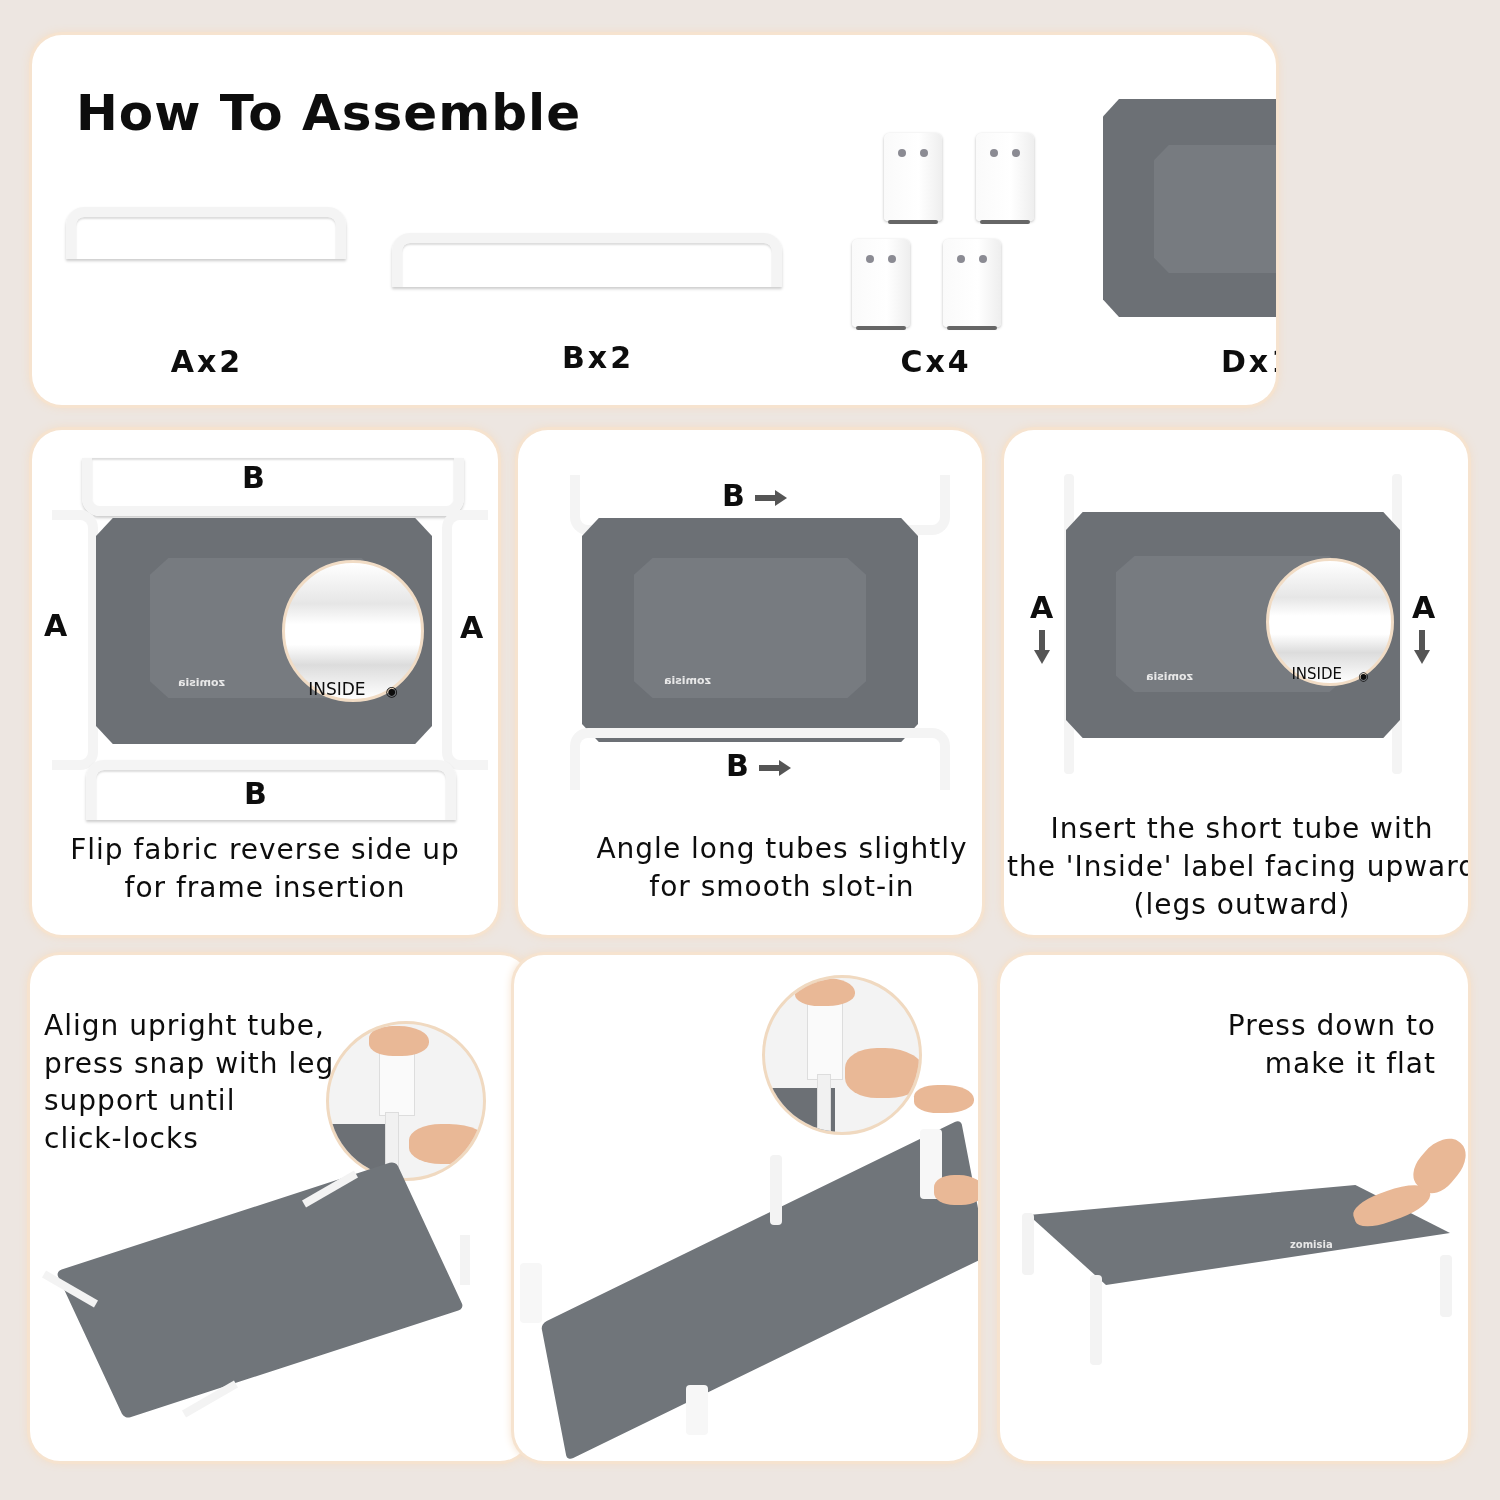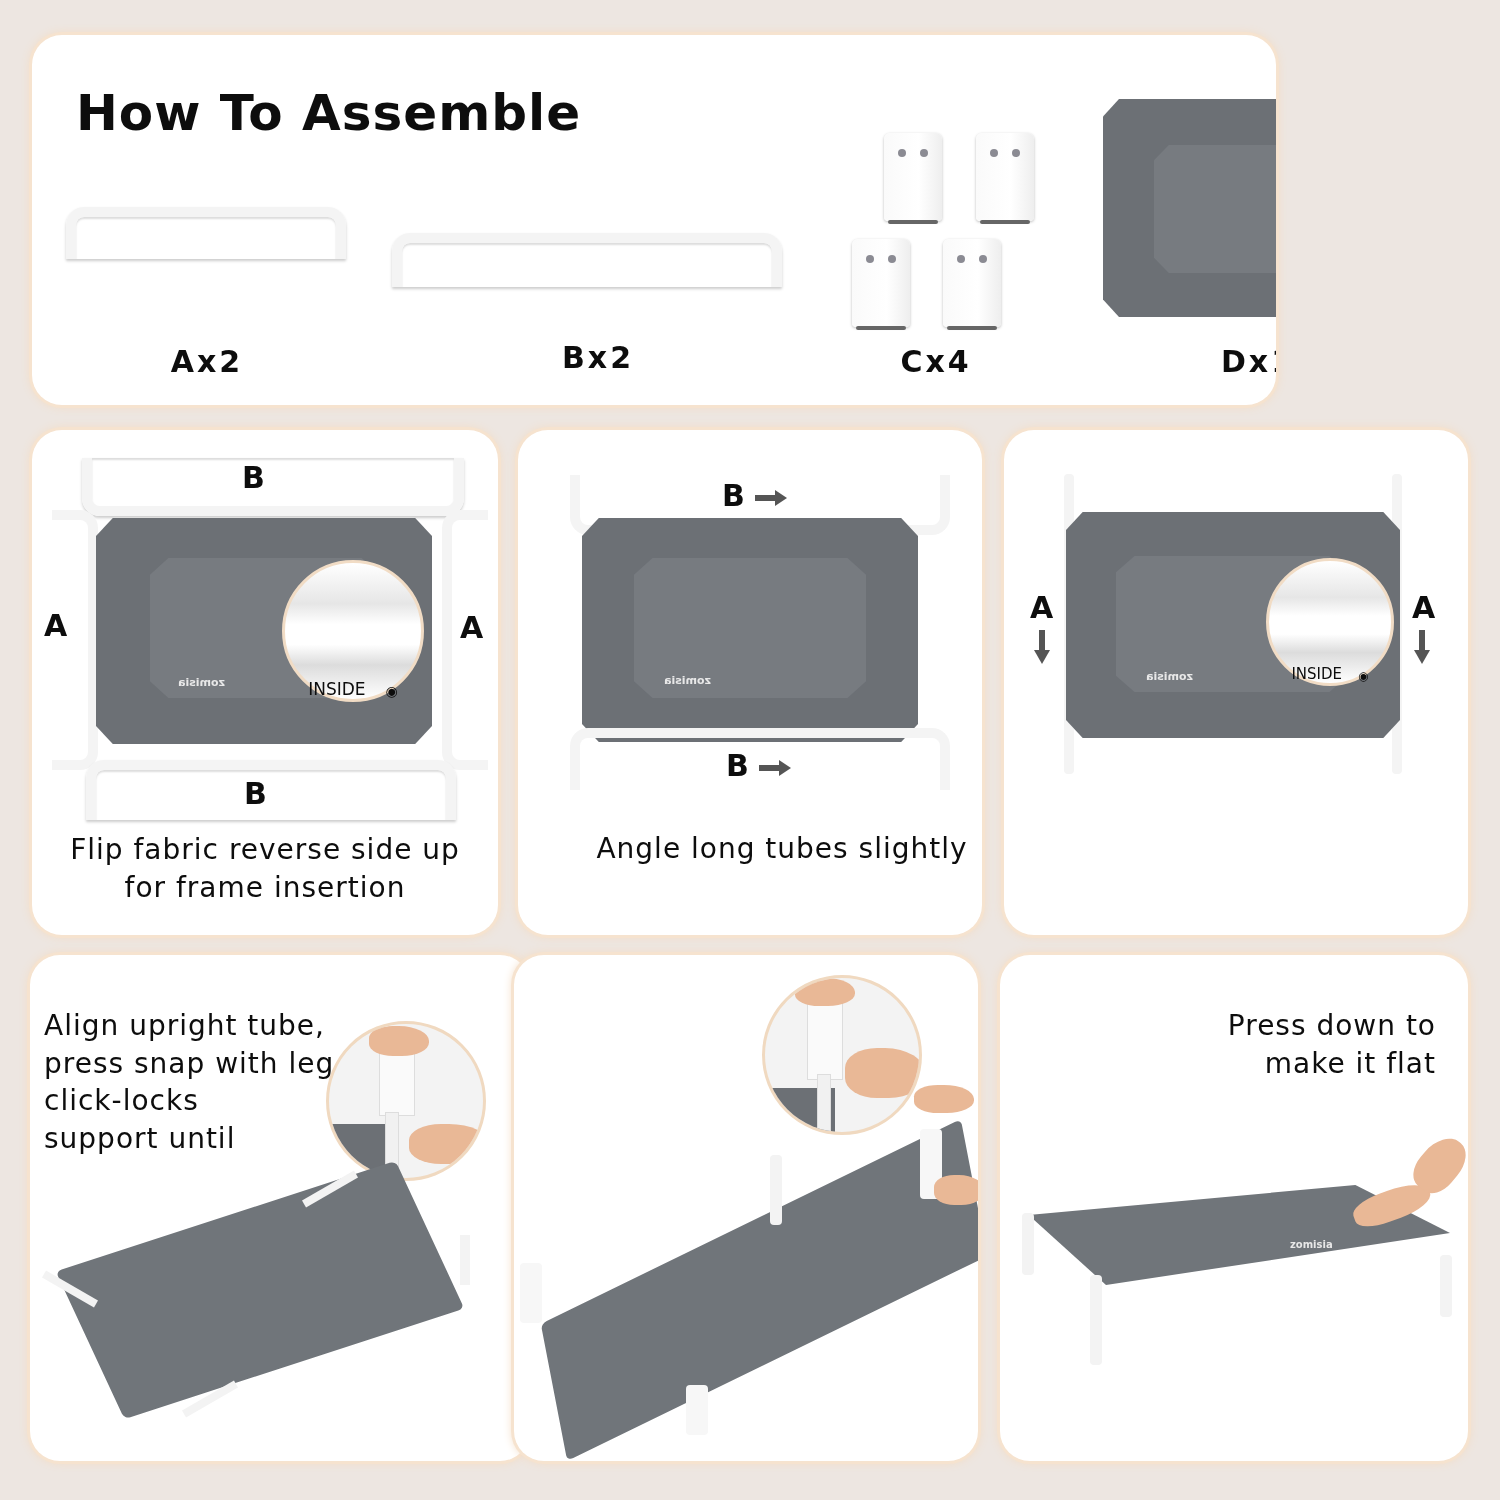--- a/index.html
+++ b/index.html
@@ -112,45 +112,51 @@
   <div class="fabric" style="left:64px;top:88px;width:336px;height:224px;"></div>
   <div class="fabric-inner" style="left:116px;top:128px;width:232px;height:140px;"></div>
   <div class="brand" style="left:146px;top:244px;transform:scaleX(-1);">zomisia</div>
   <div style="position:absolute;left:52px;top:298px;width:360px;height:52px;border:10px solid #f4f4f4;border-bottom:none;border-radius:18px 18px 0 0;"></div>
   <div style="position:absolute;left:208px;top:318px;font-size:30px;font-weight:bold;">
     <span>B</span>
     <span class="arrow-r"></span>
   </div>
   <div class="caption" style="left:0;top:400px;width:464px;padding-left:32px;">
     <div>Angle long tubes slightly</div>
+    <div>for smooth slot-in</div>
   </div>
 </div>
 
 <div class="card" style="left:1004px;top:430px;width:464px;height:505px;">
   <div style="position:absolute;left:60px;top:44px;width:10px;height:300px;background:#f4f4f4;border-radius:4px;"></div>
   <div style="position:absolute;left:388px;top:44px;width:10px;height:300px;background:#f4f4f4;border-radius:4px;"></div>
   <div class="fabric" style="left:62px;top:82px;width:334px;height:226px;"></div>
   <div class="fabric-inner" style="left:112px;top:126px;width:232px;height:136px;"></div>
   <div class="brand" style="left:142px;top:240px;transform:scaleX(-1);">zomisia</div>
   <div class="inside-badge" style="left:262px;top:128px;width:122px;height:122px;gap:16px;font-size:15px;">
     <span>INSIDE</span>
     <span style="font-size:12px;">◉</span>
   </div>
   <div class="letter" style="left:26px;top:160px;">A</div>
   <div class="arrow-d" style="left:30px;top:200px;"></div>
   <div class="letter" style="left:408px;top:160px;">A</div>
   <div class="arrow-d" style="left:410px;top:200px;"></div>
+  <div class="caption" style="left:0;top:380px;width:476px;">
+    <div>Insert the short tube with</div>
+    <div>the 'Inside' label facing upward</div>
+    <div>(legs outward)</div>
+  </div>
 </div>
 
 <div class="card" style="left:30px;top:955px;width:464px;height:506px;padding-left:36px;">
   <div class="caption-l" style="left:14px;top:52px;">
     <div>Align upright tube,</div>
     <div>press snap with leg</div>
+    <div>support until</div>
     <div>click-locks</div>
-    <div>support until</div>
   </div>
   <div class="inset" style="left:296px;top:66px;width:154px;height:154px;">
     <div style="position:absolute;left:0;top:100px;width:60px;height:60px;background:#6c7075;"></div>
     <div style="position:absolute;left:50px;top:20px;width:34px;height:70px;background:#fafafa;border:1px solid #ddd;"></div>
     <div style="position:absolute;left:56px;top:88px;width:12px;height:60px;background:#f1f1f1;border:1px solid #ddd;"></div>
     <div class="skin" style="left:40px;top:2px;width:60px;height:30px;"></div>
     <div class="skin" style="left:80px;top:100px;width:80px;height:40px;"></div>
   </div>
   <div>
     <div class="bed3d" style="left:60px;top:250px;width:340px;height:170px;transform:skewY(-18deg) skewX(22deg);border-radius:6px;"></div>

